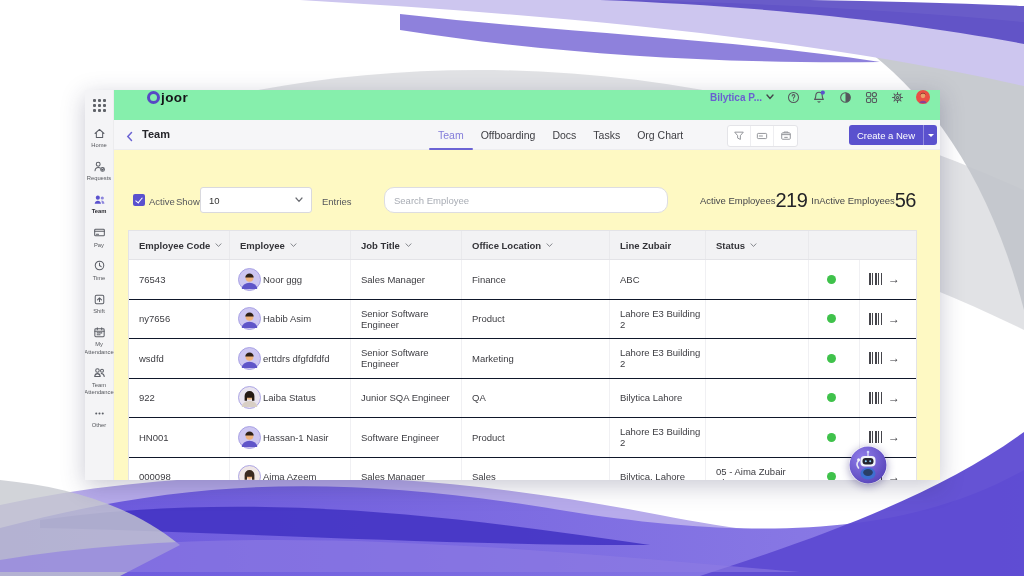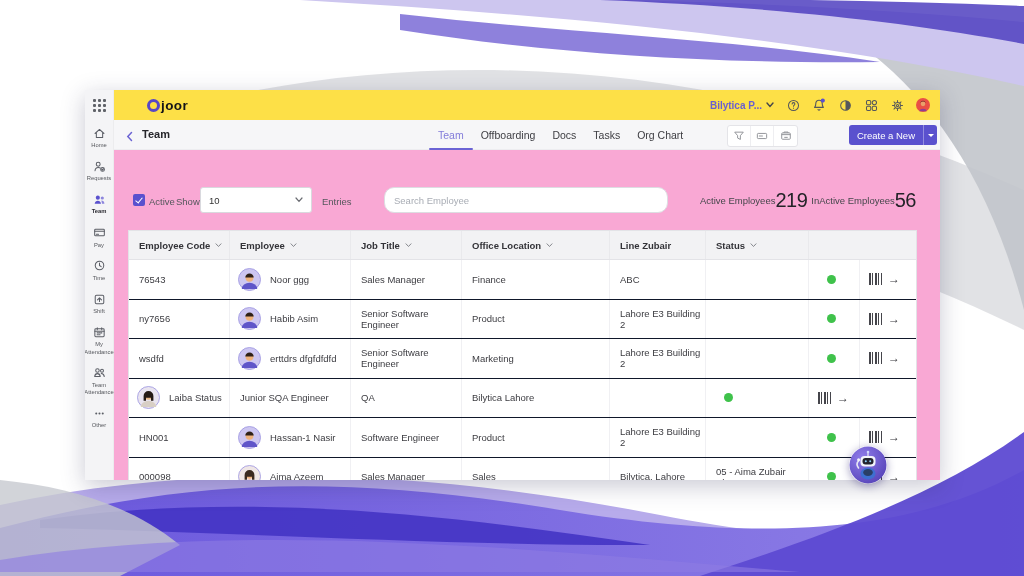--- a/index.html
+++ b/index.html
@@ -15,21 +15,21 @@
   .sidebar{position:absolute;left:0;top:0;width:29px;height:390px;background:#f4f4f6;border-right:1px solid #ececee;}
   .waffle{display:grid;grid-template-columns:repeat(3,3px);grid-gap:2px;margin:9px auto 0;width:13px;cursor:pointer;}
   .waffle i{width:3px;height:3px;background:#5f6268;border-radius:1px;}
   .sb-nav{margin-top:14px;display:flex;flex-direction:column;align-items:center;}
   .sb-item{display:flex;flex-direction:column;align-items:center;margin-bottom:10px;cursor:pointer;width:29px;}
   .sb-ico{width:14px;height:14px;display:flex;align-items:center;justify-content:center;}
   .sb-lbl{font-size:5.8px;color:#55575c;text-align:center;line-height:1.25;margin-top:2px;}
   .sb-item.active .sb-lbl{color:#2c2c33;font-weight:bold;}
 
   
-  .topbar{position:absolute;left:29px;top:0;right:0;height:30px;background:#fde047;display:flex;align-items:center;gap:7px;}
+  .topbar{position:absolute;left:29px;top:0;right:0;height:30px;background:#86efac;display:flex;align-items:flex-start;gap:7px;}
   .logo{display:flex;align-items:center;margin-left:33px;}
   .logo-o{width:13px;height:13px;border:3.5px solid #5748c5;border-radius:50%;}
   .logo-rest{font-size:13.5px;font-weight:bold;color:#141418;letter-spacing:.4px;margin-left:1px;}
   .tb-right{margin-left:auto;display:flex;align-items:center;gap:12px;padding-right:10px;}
   .account{display:flex;align-items:center;gap:4px;cursor:pointer;}
   .account-lbl{font-size:10px;font-weight:bold;color:#6a5fd0;}
   .tb-ic{width:14px;height:14px;display:flex;align-items:center;justify-content:center;cursor:pointer;position:relative;}
 
   
   .toolbar{position:absolute;left:29px;top:30px;right:0;height:30px;background:#f6f6f8;border-bottom:1px solid #ededf0;}
@@ -41,21 +41,21 @@
   .tab.active::after{content:'';position:absolute;left:-9px;right:-9px;bottom:-9px;height:2.5px;background:#6b63d4;border-radius:2px;}
   .tool-btns{position:absolute;right:142px;top:5px;display:flex;border:1px solid #e4e4e8;background:#fff;border-radius:3px;}
   .tool-btn{width:23px;height:20px;display:flex;align-items:center;justify-content:center;border-right:1px solid #eeeef1;cursor:pointer;}
   .tool-btn:last-child{border-right:none;}
   .create-btn{position:absolute;right:3px;top:5px;height:20px;background:#5a51ce;border-radius:3px;display:flex;align-items:center;cursor:pointer;}
   .create-lbl{color:#fff;font-size:9.5px;padding:0 8px;}
   .create-caret{width:14px;height:20px;border-left:1px solid rgba(255,255,255,.35);display:flex;align-items:center;justify-content:center;}
   .caret-tri{width:0;height:0;border-left:3px solid transparent;border-right:3px solid transparent;border-top:3.5px solid #fff;}
 
   
-  .content{position:absolute;left:29px;top:60px;right:0;bottom:0;background:#f9a8d4;}
+  .content{position:absolute;left:29px;top:60px;right:0;bottom:0;background:#fef9c3;}
   .filter-row{position:absolute;left:0;top:36px;right:0;height:28px;}
   .chk{position:absolute;left:19px;top:8px;width:12px;height:12px;background:#5a51ce;border-radius:2px;cursor:pointer;}
   .chk::after{content:'';position:absolute;left:4px;top:1.5px;width:3px;height:6px;border-right:1.6px solid #fff;border-bottom:1.6px solid #fff;transform:rotate(40deg);}
   .f-lbl{position:absolute;top:10px;font-size:9.5px;color:#55575c;}
   .lbl-active{left:35px;}
   .lbl-show{left:62px;}
   .page-size{position:absolute;left:86px;top:1px;width:112px;height:26px;background:#fff;border:1px solid #d9d9de;border-radius:3px;
     display:flex;align-items:center;font-size:9.5px;color:#333;padding:0 8px;cursor:pointer;}
   .page-size svg{margin-left:auto;}
   .lbl-entries{left:208px;}
@@ -69,21 +69,21 @@
 
   
   .tbl{position:absolute;left:14px;top:80px;width:789px;border:1px solid #e3e3e7;background:#fff;}
   .trow{display:grid;grid-template-columns:101px 121px 111px 148px 96px 103px 51px 57px;}
   .thead{background:#f2f2f4;border-bottom:1px solid #e3e3e7;}
   .th{height:28px;display:flex;align-items:center;padding-left:10px;font-size:9.5px;font-weight:bold;color:#333338;
     border-right:1px solid #e9e9ec;gap:5px;cursor:pointer;}
   .th:last-child,.td:last-child{border-right:none;}
   .tbody .trow{border-bottom:1px solid #0f172a;background:#fff;cursor:default;}
   .td{height:38.5px;display:flex;align-items:center;padding-left:10px;font-size:9.5px;color:#3c3c41;border-right:1px solid #f0f0f3;overflow:hidden;}
-  .td.emp{gap:9px;padding-left:8px;}
+  .td.emp{gap:2px;padding-left:8px;}
   .td.center{justify-content:flex-start;padding-left:18px;}
   .dot{width:9px;height:9px;border-radius:50%;background:#3fc24b;}
   .actions{gap:6px;padding-left:9px;cursor:pointer;}
   .barcode{display:flex;align-items:center;gap:1.5px;height:12px;}
   .barcode i{background:#45454b;height:12px;display:block;}
   .arrow{font-size:12px;color:#35353a;}
 
   .chatbot{position:absolute;left:849px;top:446px;width:38px;height:38px;z-index:3;cursor:pointer;border-radius:50%;
     box-shadow:0 2px 8px rgba(40,30,110,.4);}
 </style>
@@ -458,20 +458,21 @@
                   <i style="width:1.5px"></i>
                   <i style="width:1px"></i>
                   <i style="width:2px"></i>
                   <i style="width:1px"></i>
                   <i style="width:1.5px"></i>
                 </span>
                 <span class="arrow">→</span>
               </div>
             </div>
             <div class="trow">
+              <div class="td">922</div>
               <div class="td emp">
                 <svg width="23" height="23" viewBox="0 0 23 23">
                   <circle cx="11.5" cy="11.5" r="11" fill="#e9e4ef" stroke="#9b93e0" stroke-width="0.8"></circle>
                   <path d="M3.8 21 a7.7 6.3 0 0 1 15.4 0 z" fill="#d8cfc5"></path>
                   <circle cx="11.5" cy="9.8" r="3.9" fill="#e9b683"></circle>
                   <path d="M6.6 10 a4.9 4.9 0 0 1 9.8 0 l0 4.8 l-2.4 0 l0 -3 l-5 0 l0 3 l-2.4 0 z" fill="#241a14"></path>
                 </svg>
                 <span>Laiba Status</span>
               </div>
               <div class="td">Junior SQA Engineer</div>

